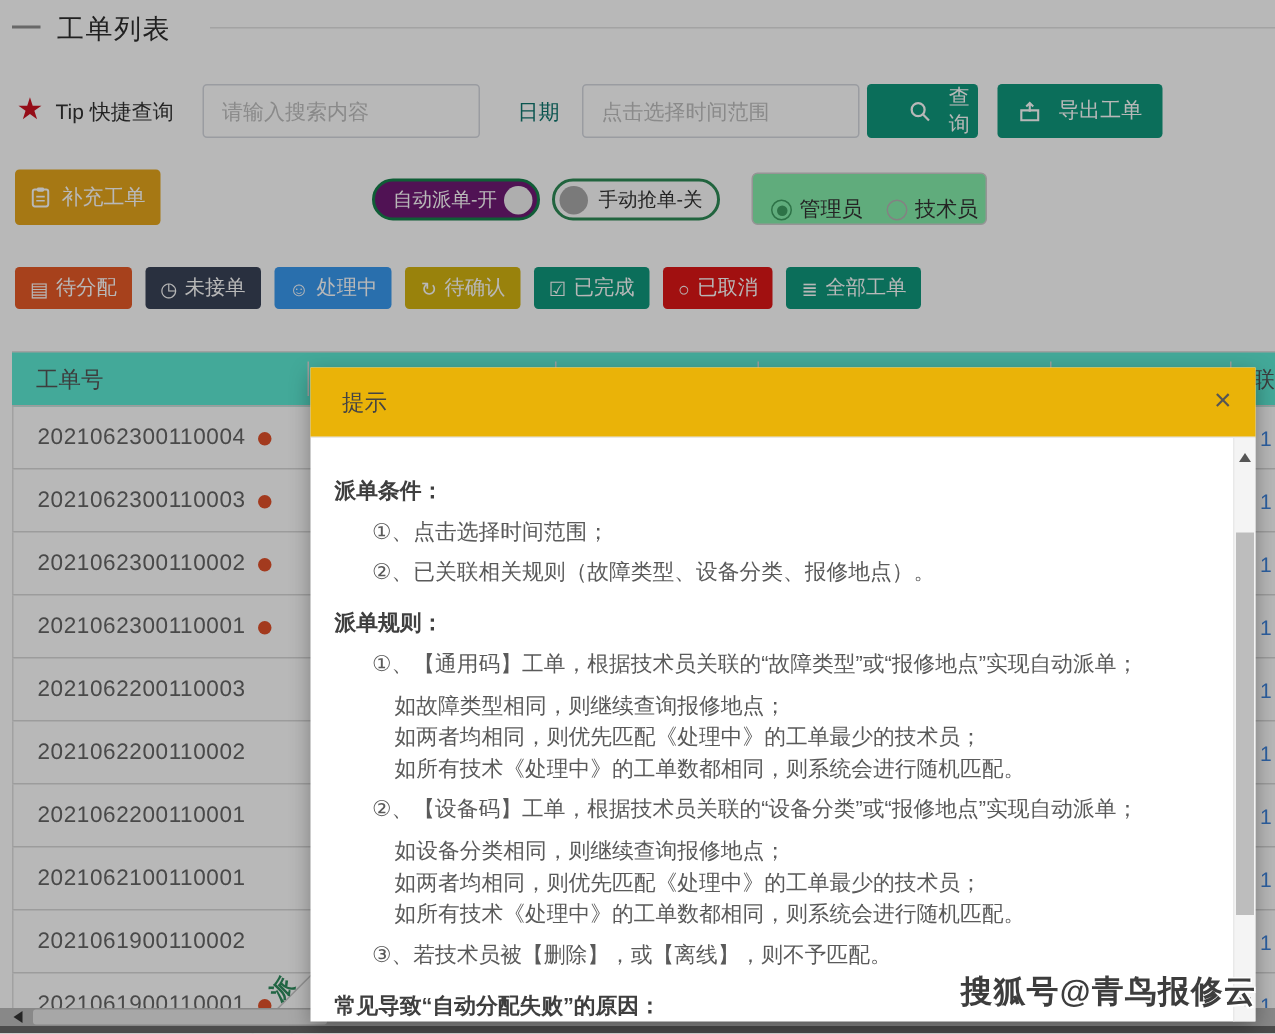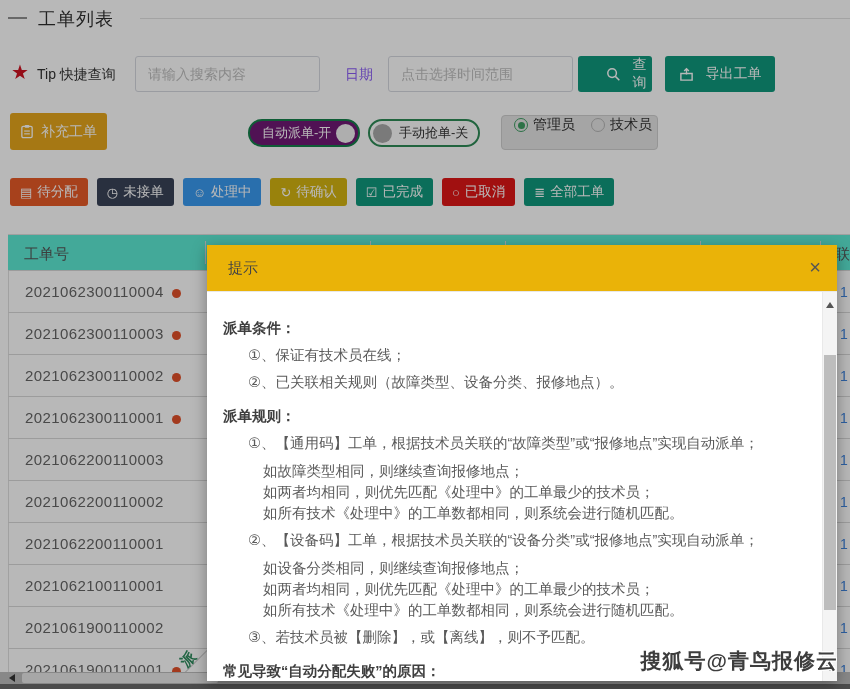--- a/index.html
+++ b/index.html
@@ -12,41 +12,41 @@
   .sect-dash { position:absolute; left:8px; top:17px; width:19px; height:2px; background:#909090; }
   .page-title { position:absolute; left:38px; top:7px; font-size:18px; color:#2f2f2f; font-weight:500; letter-spacing:1px; }
   .sect-line { position:absolute; left:140px; right:0; top:18px; height:1px; background:#e2e2e2; }
 
   .star { position:absolute; left:11px; top:60px; font-size:20px; color:#cf1322; }
   .tip-label { position:absolute; left:37px; top:66px; font-size:14px; color:#333; }
   .inp { position:absolute; height:36px; border:1px solid #d6d9e0; border-radius:3px; background:#fff;
          font-size:14px; color:#333; padding:0 12px; outline:none; }
   .inp::placeholder { color:#bfbfbf; }
   #search-input { left:135px; top:56px; width:185px; }
-  .date-label { position:absolute; left:345px; top:66px; font-size:14px; color:#8b5cf6; }
+  .date-label { position:absolute; left:345px; top:66px; font-size:14px; color:#0f766e; }
   #date-input { left:388px; top:56px; width:185px; }
 
   .tealbtn { position:absolute; top:56px; height:36px; background:#10997d; color:#fff; border:none; border-radius:3px;
              font-size:14px; display:flex; align-items:center; justify-content:center; gap:6px; cursor:pointer; }
   #query-btn { left:578px; width:74px;padding-left:28px; }
   #export-btn { left:665px; width:110px;gap:12px; }
 
   .act-btn { position:absolute; top:113px; height:37px; border:none; border-radius:3px; color:#fff; font-size:14px;
              display:flex; align-items:center; justify-content:center; gap:7px; cursor:pointer; }
   #supp-btn { left:10px; width:97px; background:#e7a71d; }
   #newdisp-btn { left:118px; width:107px; background:#3a9ce0; }
 
   .pill { position:absolute; top:119px; height:28px; border-radius:14px; font-size:13px; display:flex; align-items:center; cursor:pointer; }
   #toggle-auto { left:248px; width:112px; background:#701a75; border:2px solid #15814b; color:#fff; padding-left:12px; }
   #toggle-auto .knob { position:absolute; right:3px; width:19px; height:19px; border-radius:50%; background:#f2f2f2; }
   #toggle-manual { left:368px; width:112px; background:#fdfdfd; border:2px solid #2e8b57; color:#333; padding-left:29px; }
   #toggle-manual .knob { position:absolute; left:3px; width:19px; height:19px; border-radius:50%; background:#a9a9a9; }
 
   .radio-box { position:absolute; left:501px; top:115px; width:157px; height:35px; border:1px solid #cfcfcf; border-radius:4px;
-               display:flex; align-items:flex-start; gap:16px; padding-left:12px; font-size:14px; color:#333; background:#e5e5e5; }
+               display:flex; align-items:flex-end; gap:16px; padding-left:12px; font-size:14px; color:#333; background:#86efac; }
   .radio { display:flex; align-items:center; gap:5px; cursor:pointer; }
   .rdot { width:14px; height:14px; border-radius:50%; border:1.5px solid #b5b5b5; display:inline-block; position:relative; }
   .rdot.on { border-color:#3f9e63; }
   .rdot.on::after { content:""; position:absolute; left:2.5px; top:2.5px; width:7px; height:7px; border-radius:50%; background:#3f9e63; }
 
   .status-bar { position:absolute; left:10px; top:178px; display:flex; gap:9px; }
   .sbtn { height:28px; padding:0 10px; border:none; border-radius:3px; color:#fff; font-size:13.5px;
           display:flex; align-items:center; gap:5px; cursor:pointer; white-space:nowrap; }
   .sico { font-size:13px; line-height:1; }
 
@@ -266,21 +266,21 @@
   <div class="overlay"></div>
 
   <div class="modal">
     <div class="m-head">
       <span class="m-title">提示</span>
       <span class="m-close">×</span>
     </div>
     <div class="m-body">
       <div class="m-content" id="m-content">
           <div class="m-h">派单条件：</div>
-          <div class="m-i">①、保证有技术员在线；</div>
+          <div class="m-i">①、点击选择时间范围；</div>
           <div class="m-i">②、已关联相关规则（故障类型、设备分类、报修地点）。</div>
           <div class="m-h">派单规则：</div>
           <div class="m-i">①、【通用码】工单，根据技术员关联的“故障类型”或“报修地点”实现自动派单；</div>
           <div class="m-s first">如故障类型相同，则继续查询报修地点；</div>
           <div class="m-s">如两者均相同，则优先匹配《处理中》的工单最少的技术员；</div>
           <div class="m-s">如所有技术《处理中》的工单数都相同，则系统会进行随机匹配。</div>
           <div class="m-i">②、【设备码】工单，根据技术员关联的“设备分类”或“报修地点”实现自动派单；</div>
           <div class="m-s first">如设备分类相同，则继续查询报修地点；</div>
           <div class="m-s">如两者均相同，则优先匹配《处理中》的工单最少的技术员；</div>
           <div class="m-s">如所有技术《处理中》的工单数都相同，则系统会进行随机匹配。</div>

